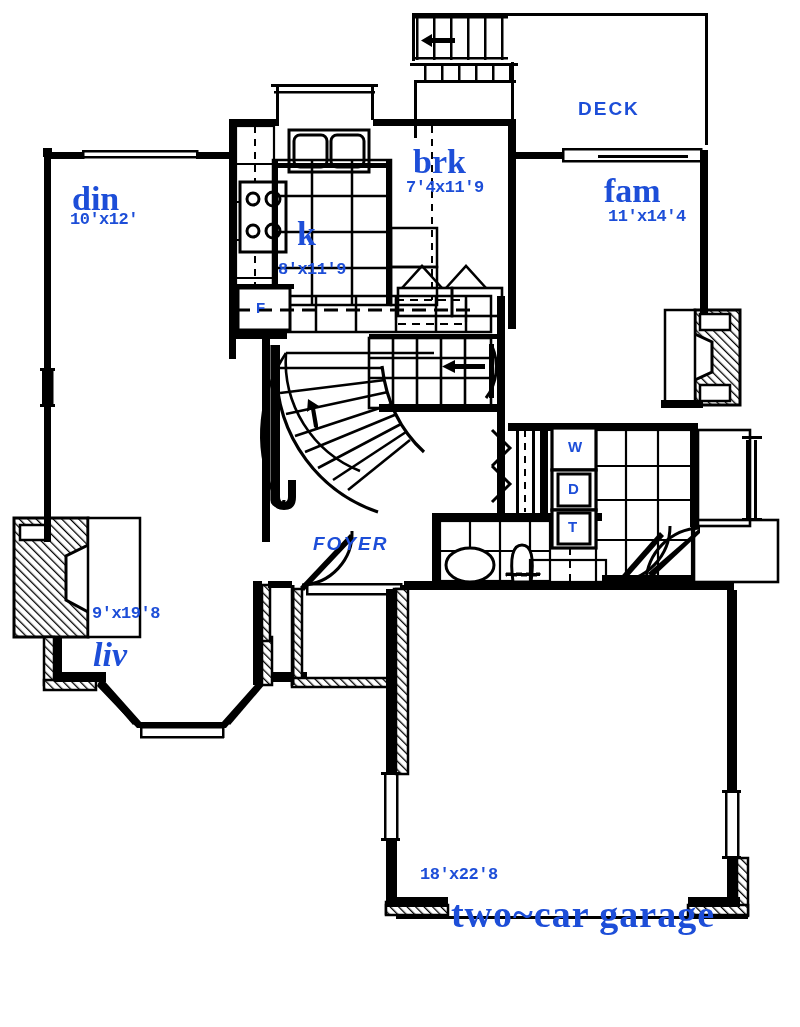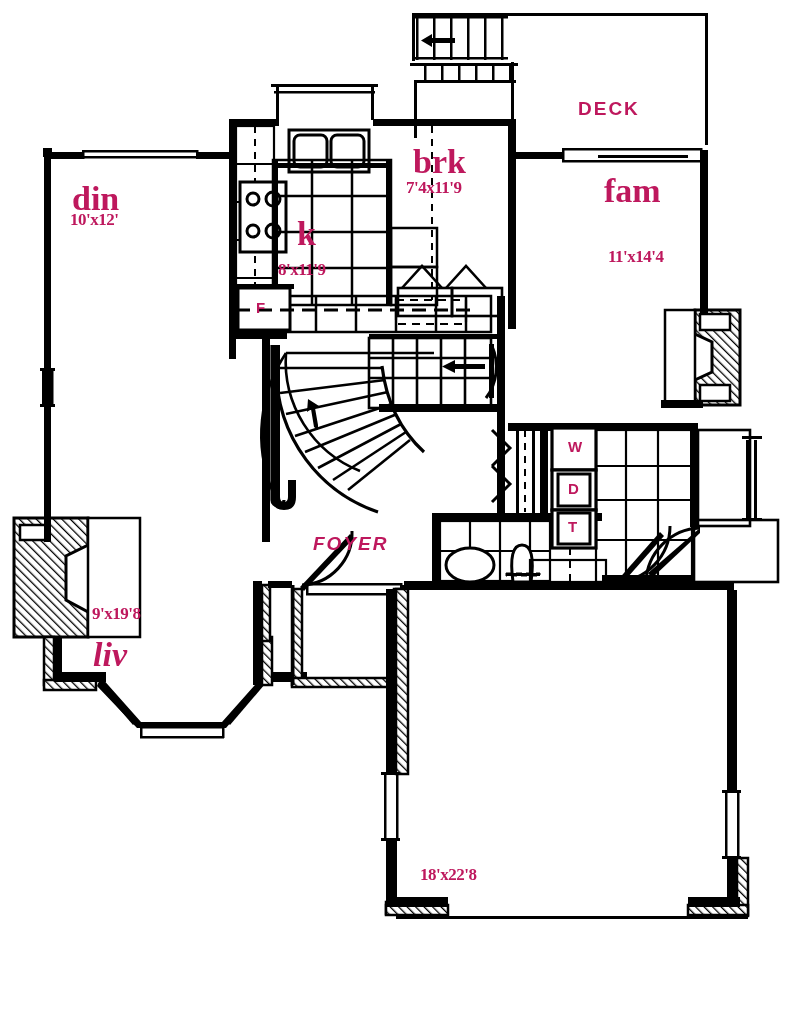--- a/index.html
+++ b/index.html
@@ -1,21 +1,21 @@
 <!DOCTYPE html>
 <html><head>
 <meta charset="utf-8">
 <style>
   html,body{margin:0;padding:0;background:#ffffff;}
   body{width:800px;height:1027px;font-family:"Liberation Serif",serif;}
   #plan{position:relative;width:800px;height:1027px;overflow:hidden;background:#fff;}
   svg{display:block;}
-  .lbl{position:absolute;color:#be185d;white-space:nowrap;}
+  .lbl{position:absolute;color:#1d4ed8;white-space:nowrap;}
   .room-name{font-family:"Liberation Serif",serif;font-weight:bold;font-size:34px;letter-spacing:0px;}
-  .room-dim{font-family:Liberation Serif, serif;font-weight:bold;font-size:17px;letter-spacing:-0.5px;}
+  .room-dim{font-family:Liberation Mono, monospace;font-weight:bold;font-size:17px;letter-spacing:-0.5px;}
   .plain-name{font-family:"Liberation Sans",sans-serif;font-weight:bold;font-size:19px;letter-spacing:2px;}
   .appl{font-family:"Liberation Sans",sans-serif;font-weight:bold;font-size:15px;}
   .garage-name{font-family:"Liberation Serif",serif;font-weight:bold;font-size:38px;letter-spacing:1px;}
 </style>
 </head>
 <body>
 
 <div id="plan">
 
 <svg width="800" height="1027" viewBox="0 0 800 1027">
@@ -396,26 +396,27 @@
 <div class="lbl room-name" style="left:72px;top:180px;">din</div>
 <div class="lbl room-dim" style="left:70px;top:210px;">10'x12'</div>
 
 <div class="lbl room-name" style="left:297px;top:215px;">k</div>
 <div class="lbl room-dim" style="left:278px;top:260px;">8'x11'9</div>
 
 <div class="lbl room-name" style="left:413px;top:143px;">brk</div>
 <div class="lbl room-dim" style="left:406px;top:178px;">7'4x11'9</div>
 
 <div class="lbl room-name" style="left:604px;top:172px;">fam</div>
-<div class="lbl room-dim" style="left:608px;top:207px;margin-top:40px;">11'x14'4</div>
+<div class="lbl room-dim" style="left:608px;top:207px;">11'x14'4</div>
 
 <div class="lbl room-name" style="left:93px;top:636px;font-style:italic;">liv</div>
 <div class="lbl room-dim" style="left:92px;top:604px;">9'x19'8</div>
 
 <div class="lbl room-dim" style="left:420px;top:865px;">18'x22'8</div>
+<div class="lbl garage-name" style="left:418px;top:893px;line-height:1.12;width:330px;text-align:center;">two~car garage</div>
 
 <div class="lbl plain-name" style="left:578px;top:98px;">DECK</div>
 <div class="lbl plain-name" style="left:313px;top:533px;font-style:italic;">FOYER</div>
 
 <div class="lbl appl" style="left:256px;top:299px;">F</div>
 <div class="lbl appl" style="left:568px;top:438px;">W</div>
 <div class="lbl appl" style="left:568px;top:480px;">D</div>
 <div class="lbl appl" style="left:568px;top:518px;">T</div>
 
 </div>

